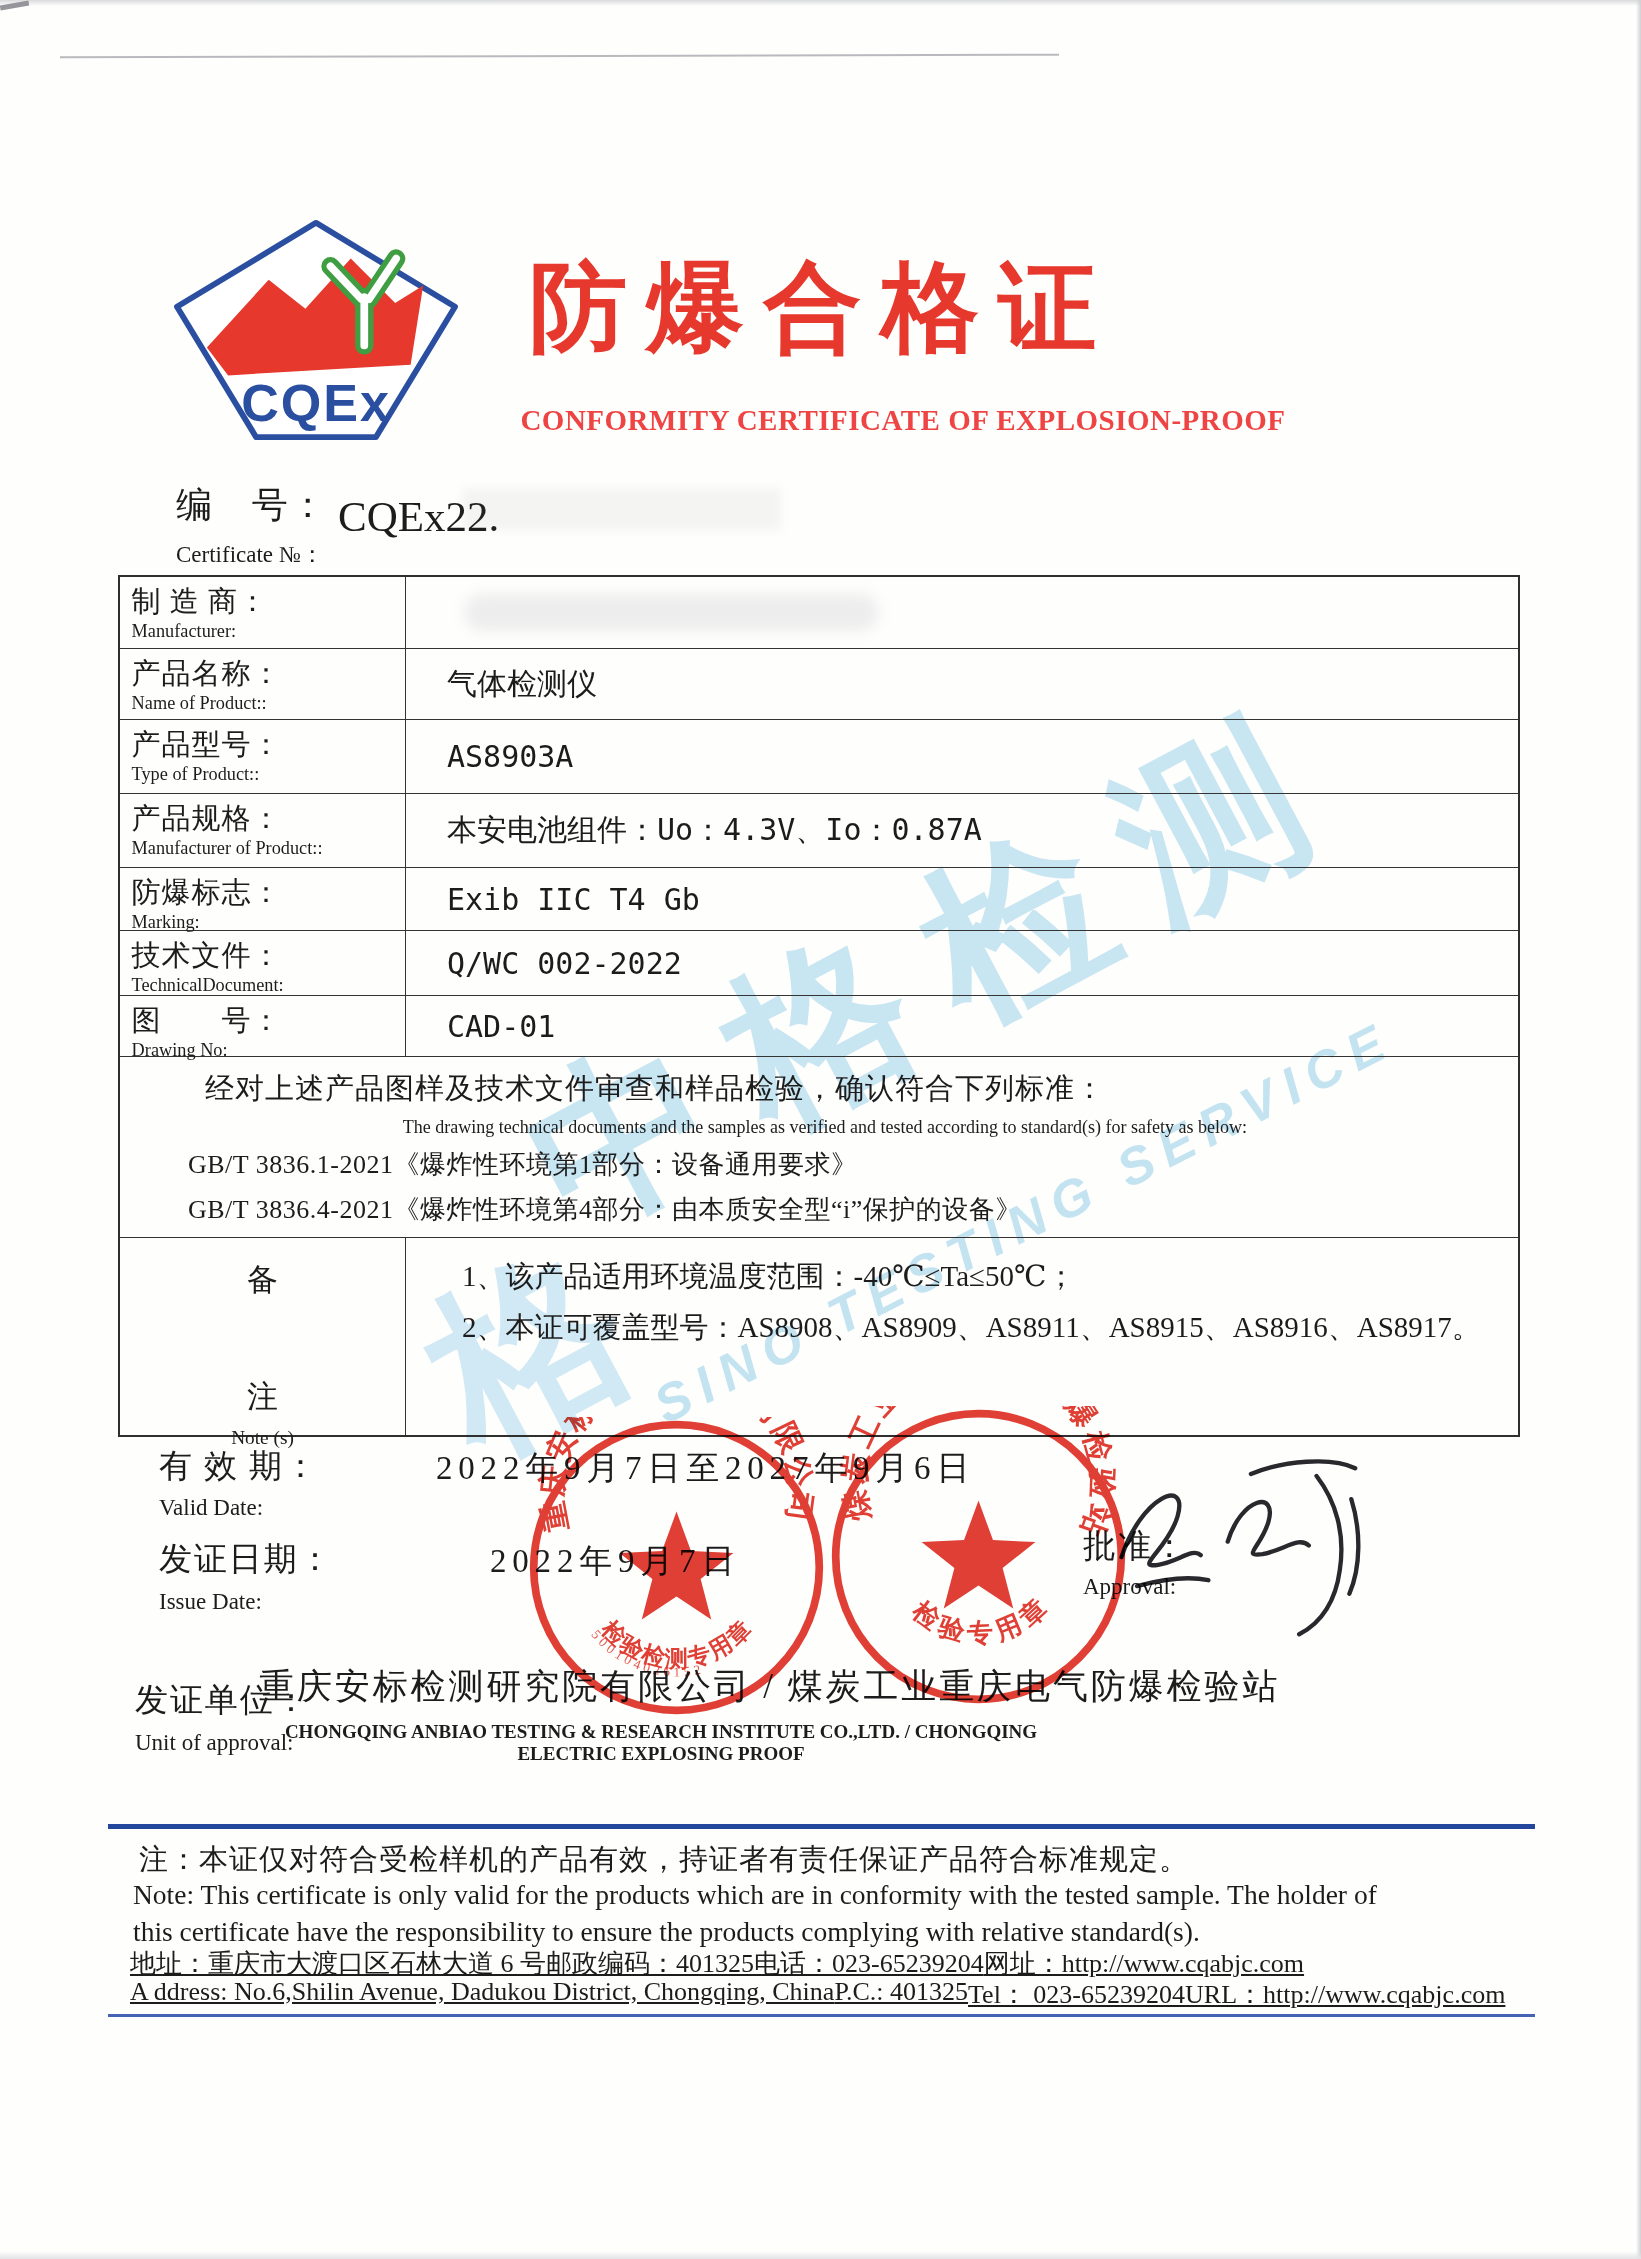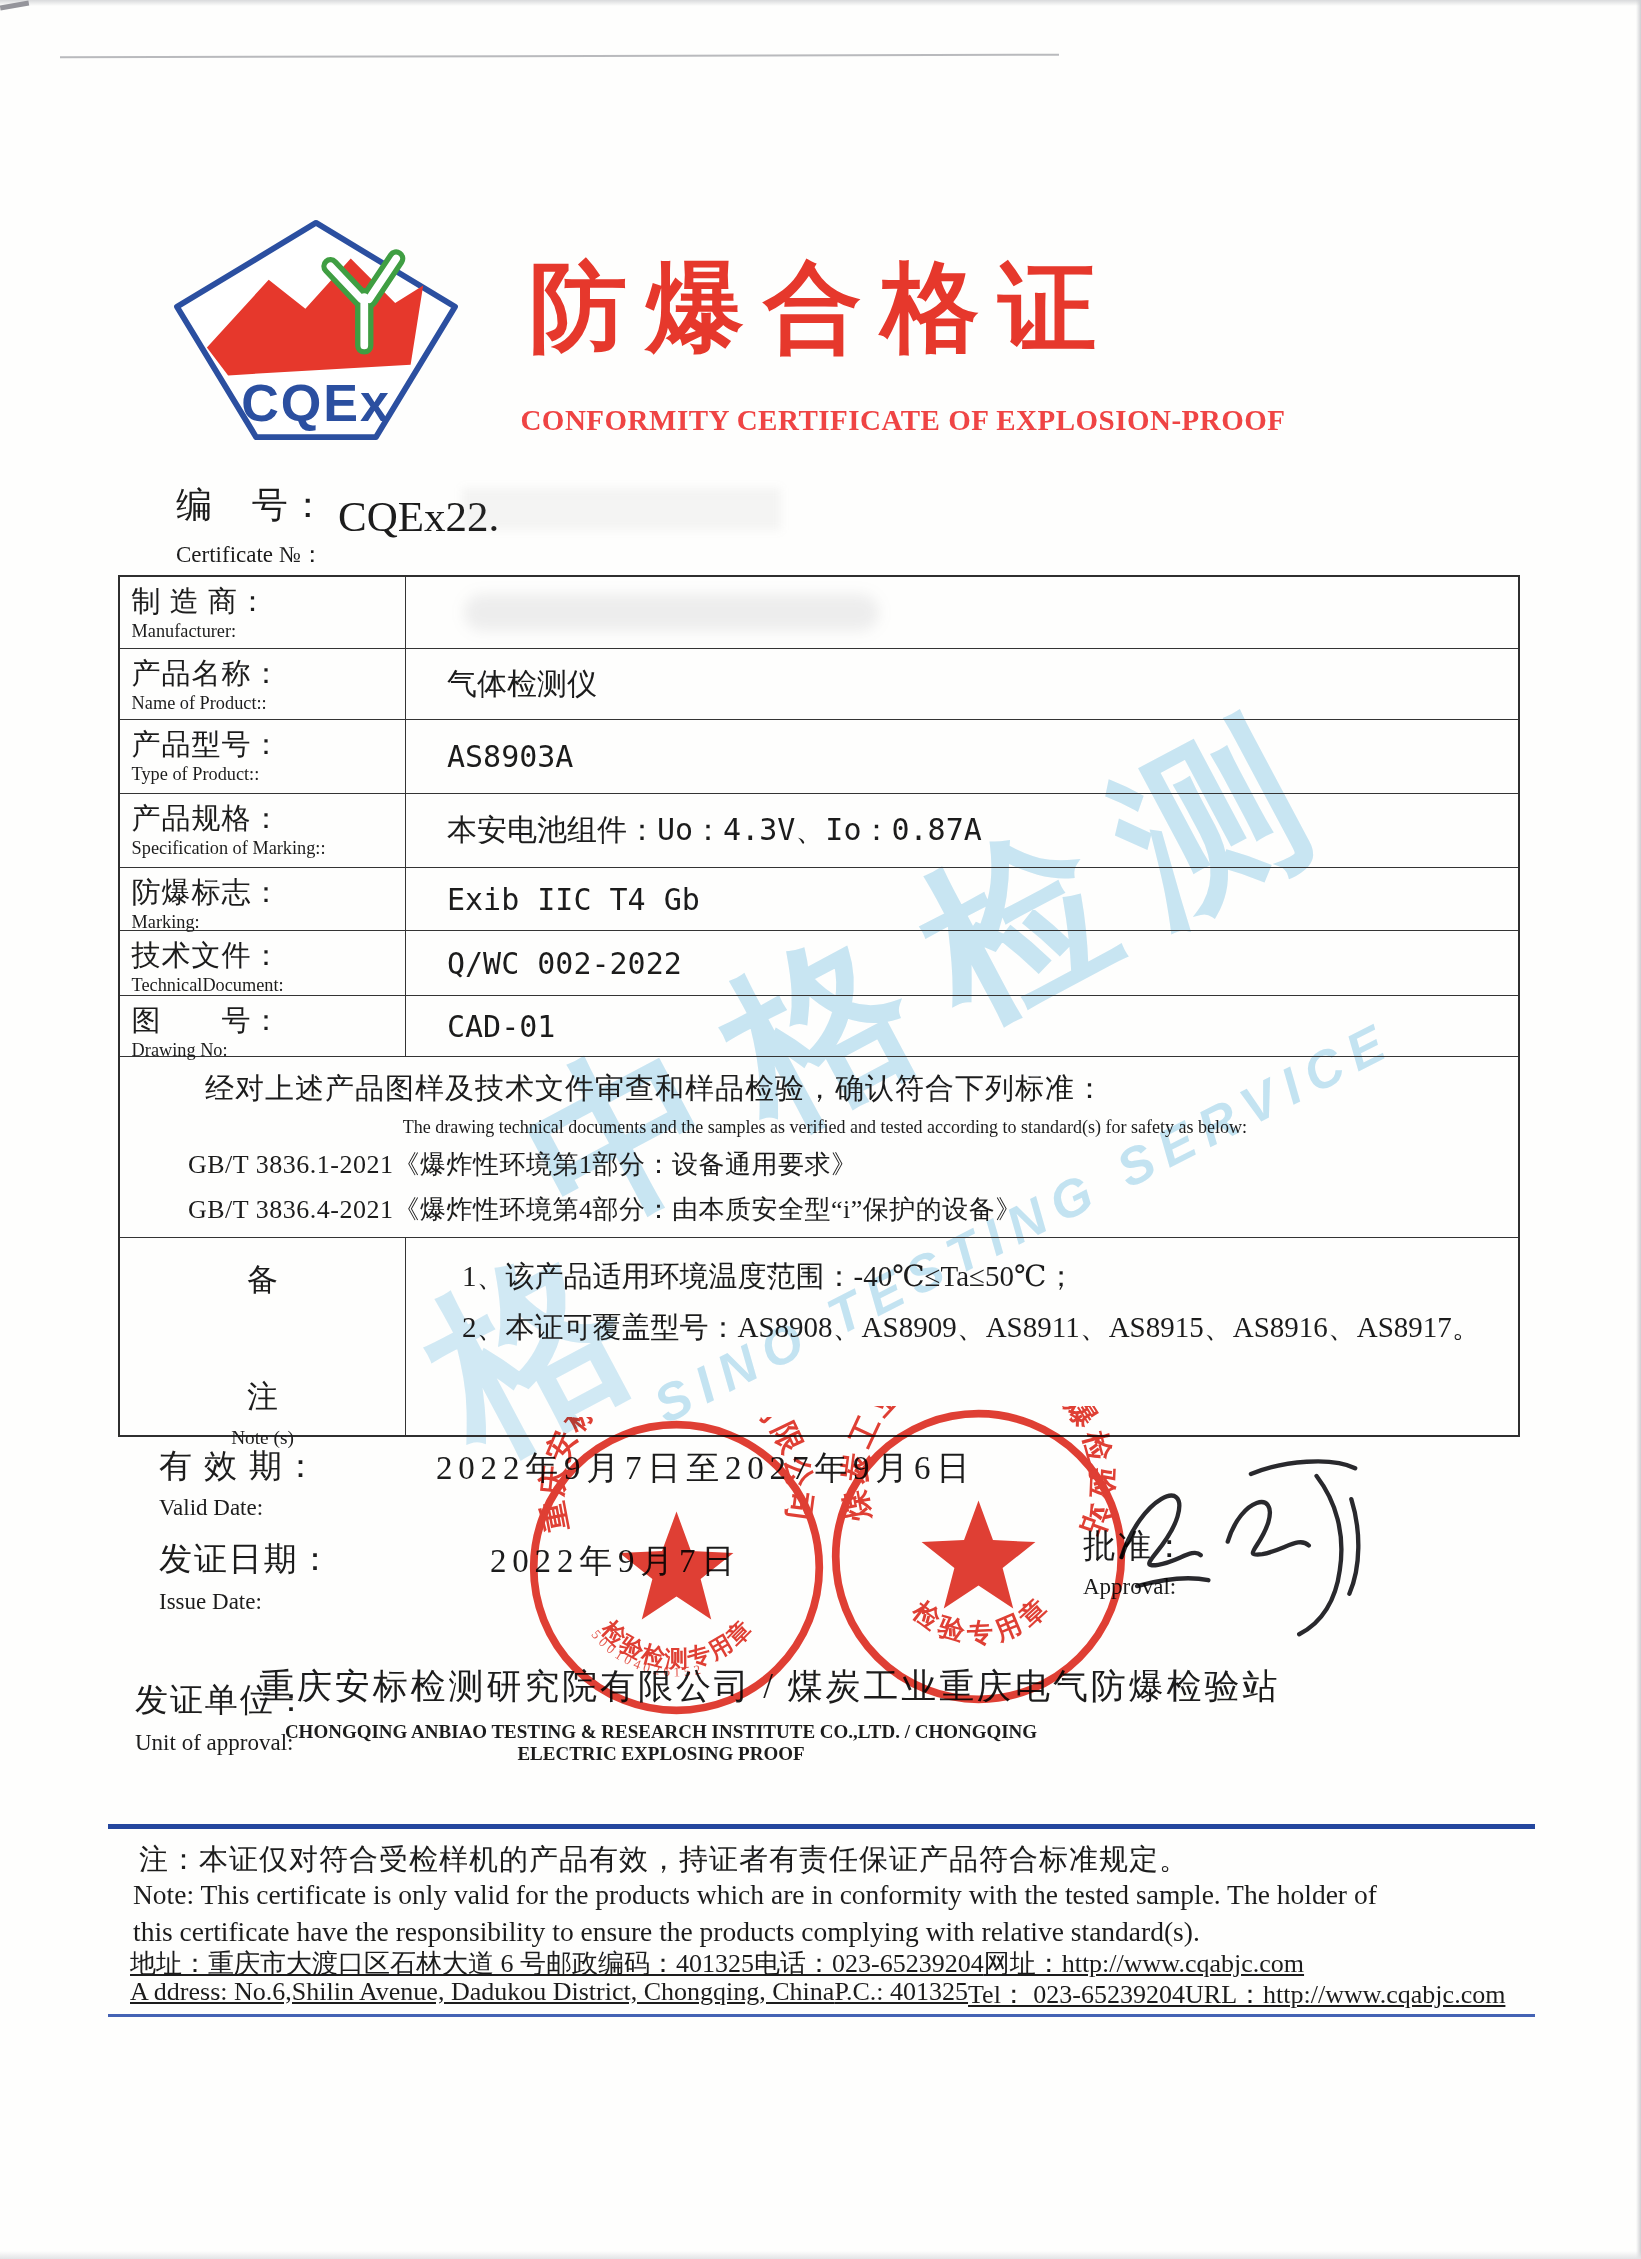--- a/index.html
+++ b/index.html
@@ -150,21 +150,21 @@
         <div class="en">Type of Product::</div>
       </div>
       <div class="tvalue">
         <span>AS8903A</span>
       </div>
     </div>
 
     <div class="trow" style="height:73px">
       <div class="tlabel">
         <div class="cn">产品规格：</div>
-        <div class="en">Specification of Marking::</div>
+        <div class="en">Manufacturer of Product::</div>
       </div>
       <div class="tvalue">
         <span>本安电池组件：Uo：4.3V、Io：0.87A</span>
       </div>
     </div>
 
     <div class="trow" style="height:62px">
       <div class="tlabel">
         <div class="cn">防爆标志：</div>
         <div class="en">Marking:</div>

